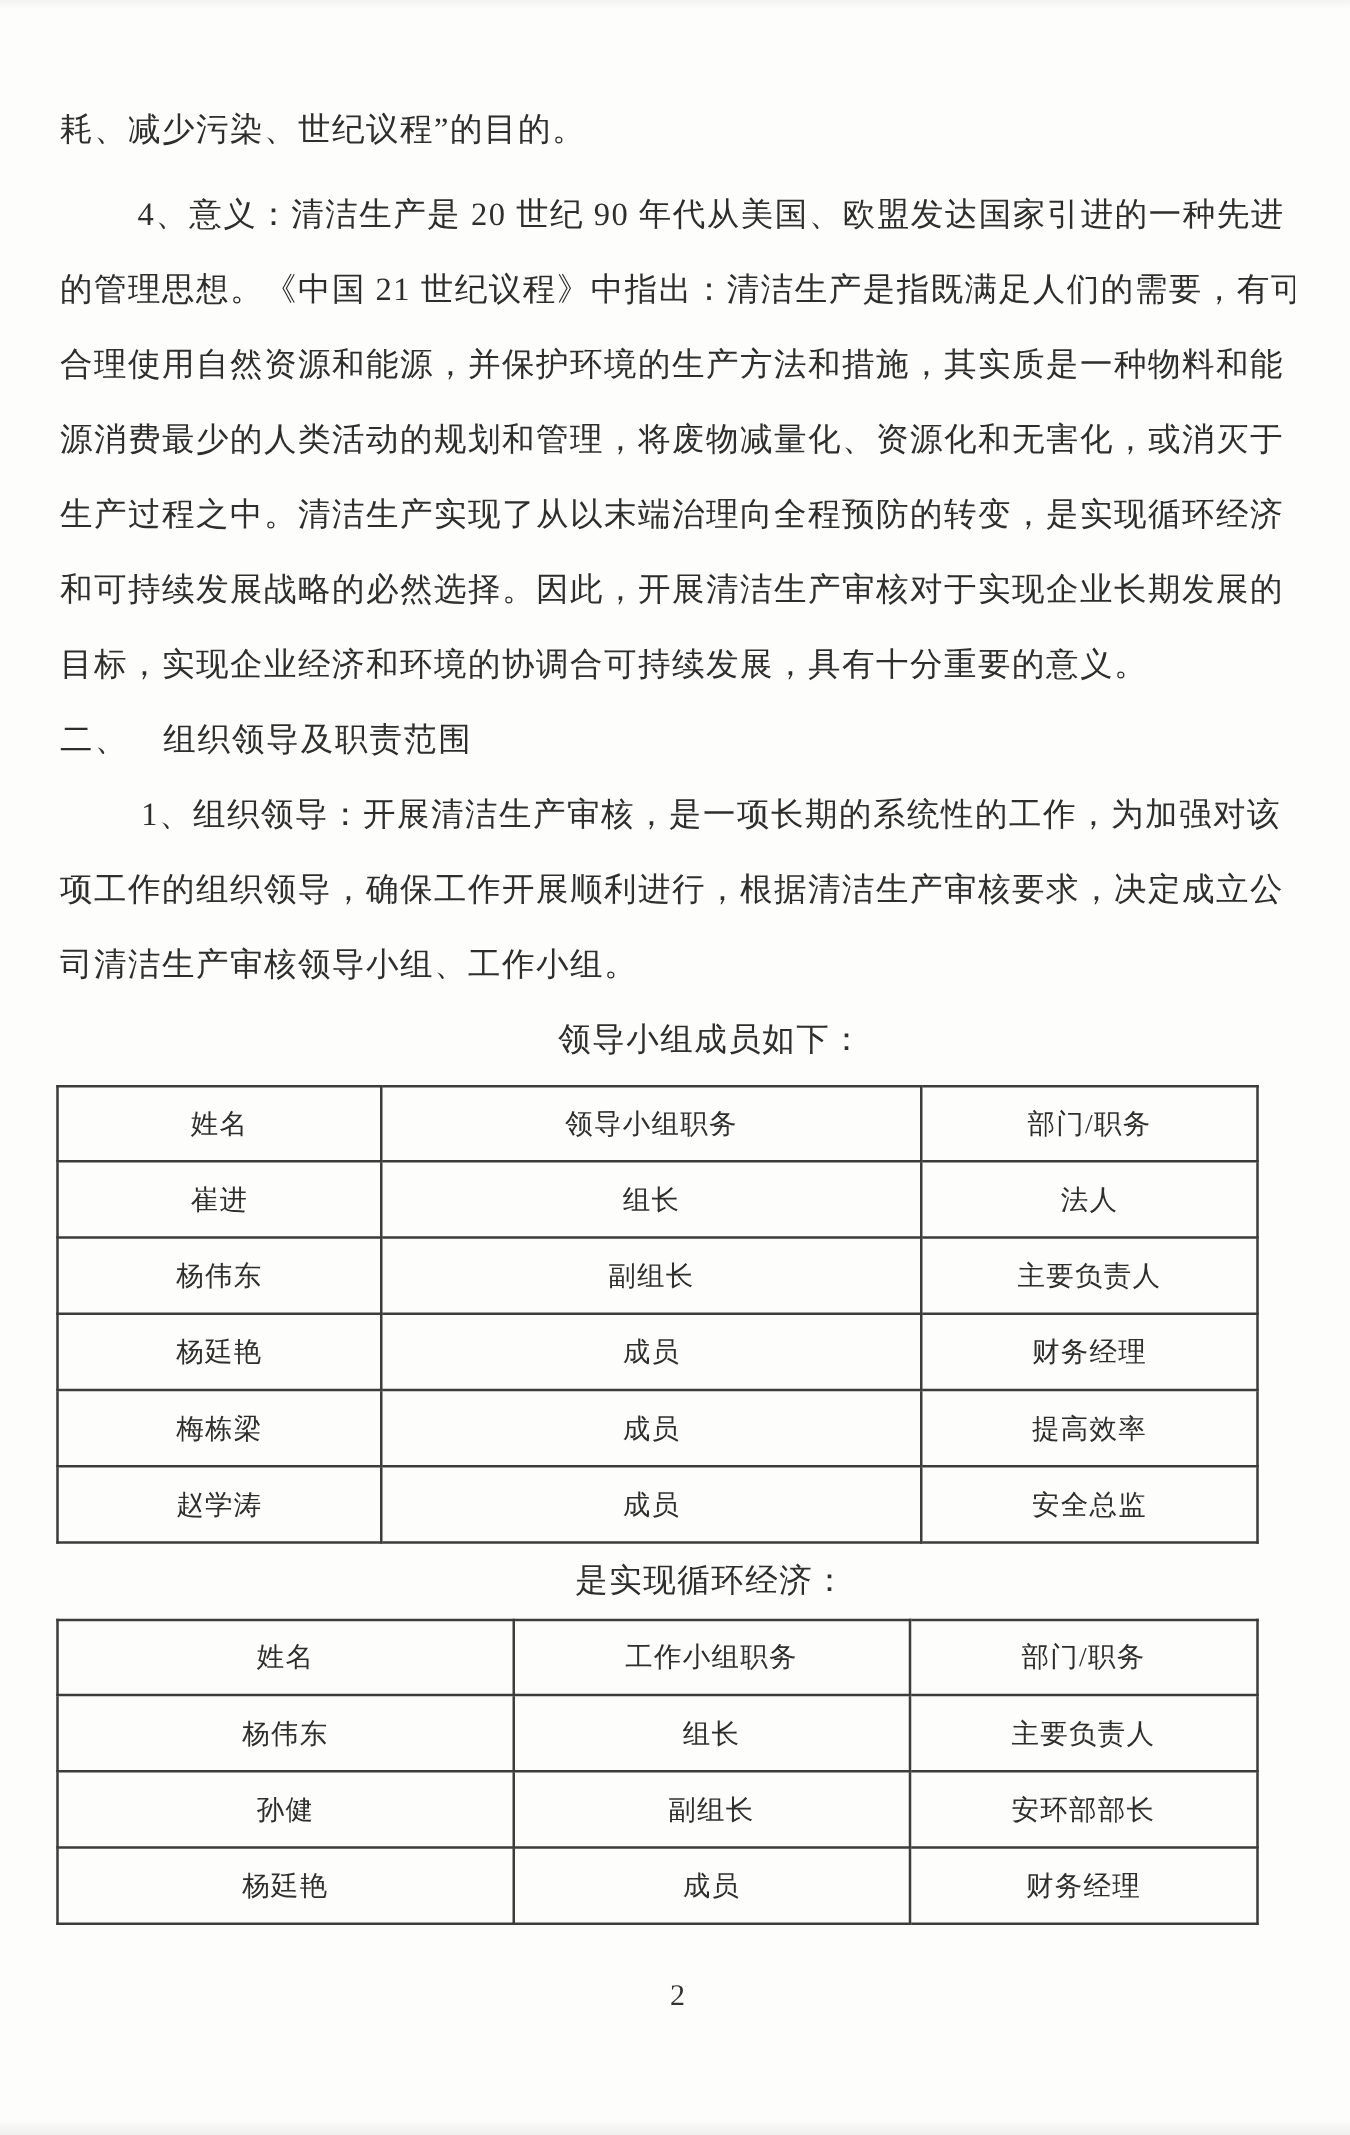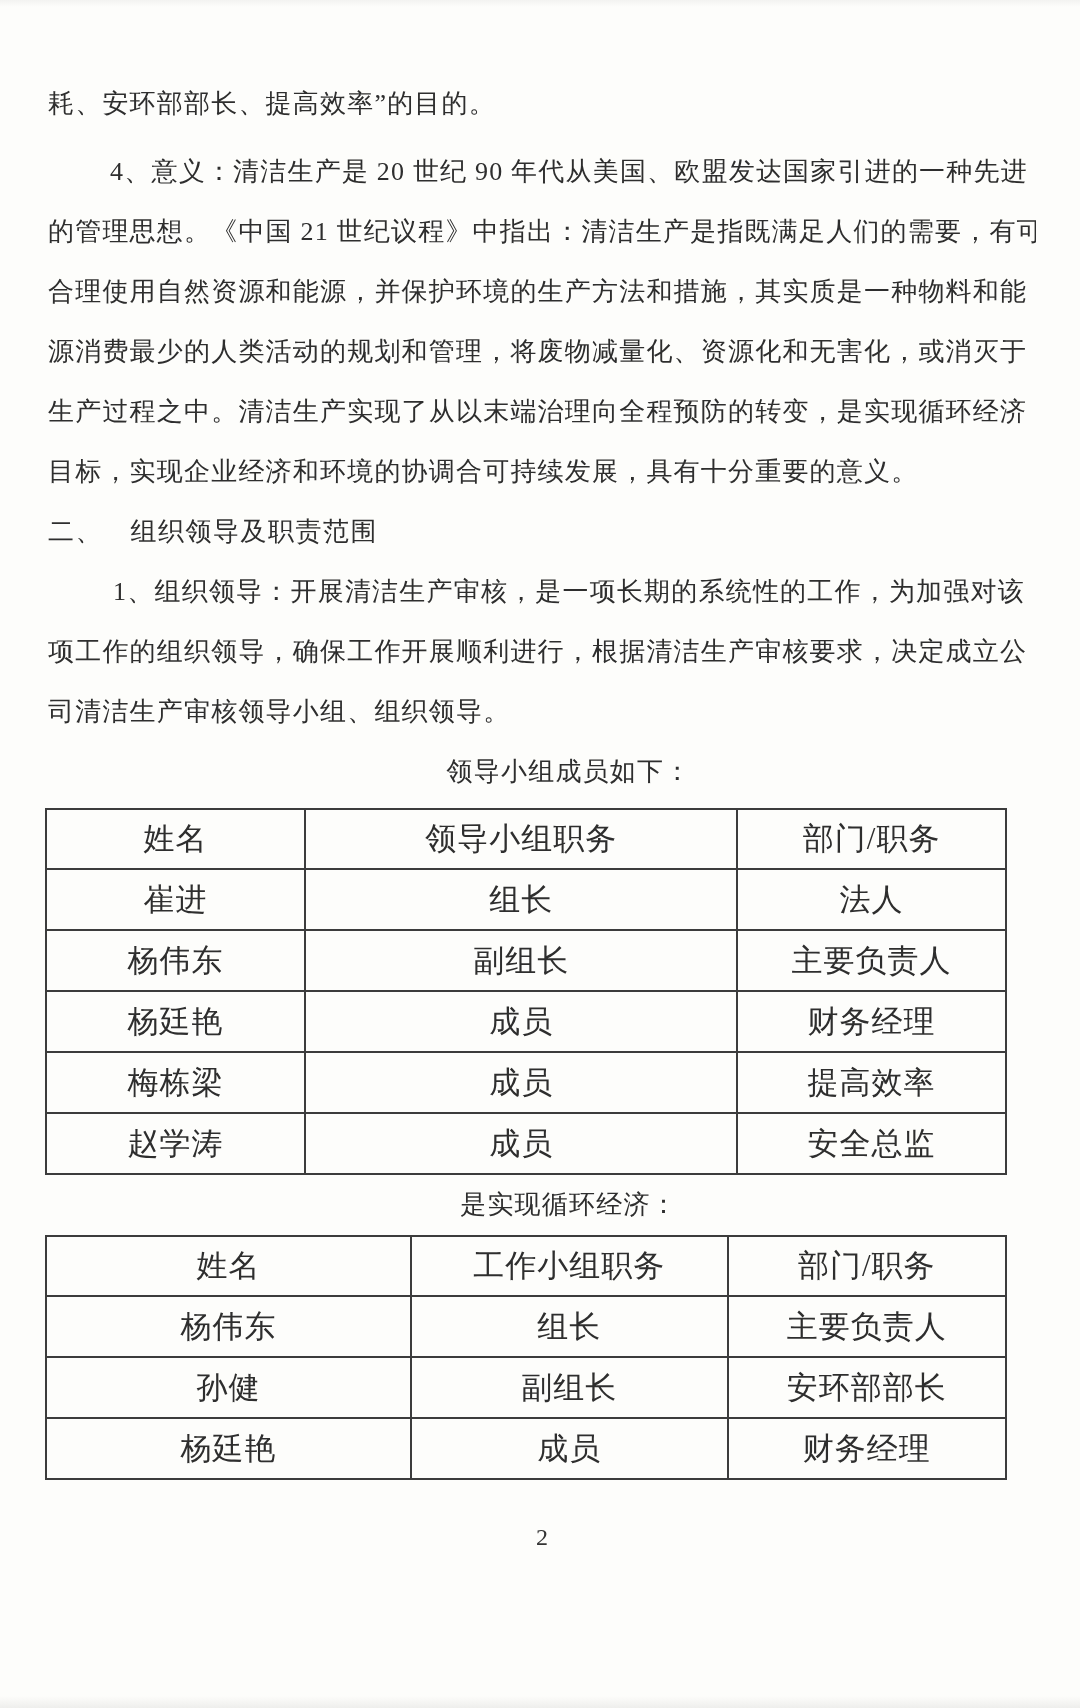--- a/index.html
+++ b/index.html
@@ -39,21 +39,21 @@
     border-collapse: collapse;
     table-layout: fixed;
     background: transparent;
   }
   .table1 { margin: 6px 0 0 -3px; }
   .table2 { margin: 0 0 0 -3px; }
   .doc-table td, .doc-table th {
     border: 2px solid #3c3c3c;
     text-align: center;
     vertical-align: middle;
-    font-size: 31px;
+    font-size: 22px;
     font-weight: normal;
     color: #2e2e2e;
     letter-spacing: 1px;
     overflow: hidden;
     white-space: nowrap;
   }
   .doc-table tr { height: 61px; }
   .doc-table tr.hdr { height: 60px; }
   .t1-c1 { width: 27%; } .t1-c2 { width: 45%; } .t1-c3 { width: 28%; }
   .t2-c1 { width: 38%; } .t2-c2 { width: 33%; } .t2-c3 { width: 29%; }
@@ -65,40 +65,41 @@
     letter-spacing: 0;
   }
 </style>
 </head>
 <body>
 
 <div class="page">
   <div class="content">
 
     <div class="para">
-      <div class="line">耗、安环部部长、提高效率”的目的。</div>
+      <div class="line">耗、减少污染、世纪议程”的目的。</div>
     </div>
 
     <div class="para para1">
       <div class="line indent">4、意义：清洁生产是 20 世纪 90 年代从美国、欧盟发达国家引进的一种先进</div>
       <div class="line">的管理思想。《中国 21 世纪议程》中指出：清洁生产是指既满足人们的需要，有可</div>
       <div class="line">合理使用自然资源和能源，并保护环境的生产方法和措施，其实质是一种物料和能</div>
       <div class="line">源消费最少的人类活动的规划和管理，将废物减量化、资源化和无害化，或消灭于</div>
       <div class="line">生产过程之中。清洁生产实现了从以末端治理向全程预防的转变，是实现循环经济</div>
+      <div class="line">和可持续发展战略的必然选择。因此，开展清洁生产审核对于实现企业长期发展的</div>
       <div class="line">目标，实现企业经济和环境的协调合可持续发展，具有十分重要的意义。</div>
     </div>
 
     <div class="heading">
       <div class="line">二、　组织领导及职责范围</div>
     </div>
 
     <div class="para">
       <div class="line indent">1、组织领导：开展清洁生产审核，是一项长期的系统性的工作，为加强对该</div>
       <div class="line">项工作的组织领导，确保工作开展顺利进行，根据清洁生产审核要求，决定成立公</div>
-      <div class="line">司清洁生产审核领导小组、组织领导。</div>
+      <div class="line">司清洁生产审核领导小组、工作小组。</div>
     </div>
 
     <div class="para">
       <div class="line indent">领导小组成员如下：</div>
     </div>
 
     <table class="doc-table table1">
       <tbody>
         <tr class="hdr">
           <th class="t1-c1">姓名</th>

